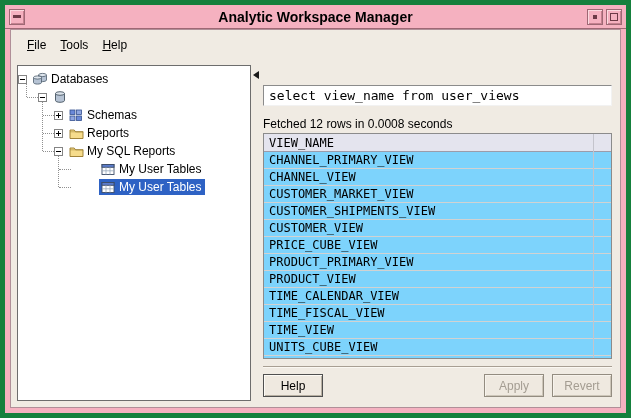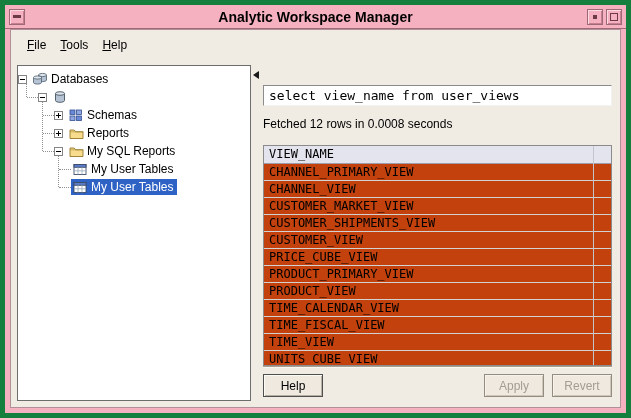--- a/index.html
+++ b/index.html
@@ -29,21 +29,21 @@
   .menu-item{display:inline-block;padding:3px 7px;font-size:12px;color:#000;cursor:default;}
   .menu-item::first-letter{text-decoration:underline;}
 
   .main{flex:1;display:flex;padding:6px;min-height:0;}
 
   
   .tree-panel{width:234px;flex:none;background:#fff;border:1px solid #6d6d6d;
     position:relative;overflow:hidden;padding-top:4px;}
   .tree-row{height:18px;display:flex;align-items:center;font-size:12px;white-space:nowrap;
     position:relative;}
-  .lvl0{}.lvl1{padding-left:20px}.lvl2{padding-left:36px}.lvl3{padding-left:53px}
+  .lvl0{}.lvl1{padding-left:20px}.lvl2{padding-left:36px}.lvl3{padding-left:81px}
   .expander{width:9px;height:9px;flex:none;background:#fff;border:1px solid #848484;
     position:relative;margin-right:4px;}
   .expander::before{content:"";position:absolute;left:1px;top:3px;width:5px;height:1px;background:#000;}
   .expander.plus::after{content:"";position:absolute;left:3px;top:1px;width:1px;height:5px;background:#000;}
   .row-body{display:flex;align-items:center;gap:3px;padding:1px 4px 1px 1px;height:16px;}
   .tree-row.selected .row-body{background:#2e62c4;color:#fff;}
   .ticon{width:16px;height:14px;flex:none;display:flex;align-items:center;justify-content:center;}
   .conn-v{position:absolute;border-left:1px dotted #909090;width:0;}
   .conn-h{position:absolute;border-top:1px dotted #909090;height:0;}
 
@@ -52,21 +52,21 @@
   .splitter-arrow{position:absolute;top:6px;left:2px;width:0;height:0;
     border-top:4px solid transparent;border-bottom:4px solid transparent;
     border-right:6px solid #1a1a1a;}
 
   
   .right-panel{flex:1;display:flex;flex-direction:column;min-width:0;padding-right:2px;}
   .sql-input{margin-top:20px;height:21px;width:100%;border:1px solid;
     border-color:#8b8b8b #f2f2f2 #f2f2f2 #8b8b8b;background:#fff;
     font-family:"DejaVu Sans Mono",monospace;font-size:13px;padding:1px 5px;color:#000;}
   .status{margin-top:11px;font-size:12px;color:#000;}
-  .results{margin-top:14px;height:226px;border:1px solid #8b8b8b;background:#c2410c;
+  .results{margin-top:2px;height:226px;border:1px solid #8b8b8b;background:#7dd3fc;
     position:relative;overflow:hidden;display:flex;flex-direction:column;}
   .thead{height:18px;flex:none;background:#e4e4ee;border-bottom:1px solid #9c9caa;
     display:flex;align-items:center;font-family:"DejaVu Sans Mono",monospace;
     font-size:12px;padding-left:5px;}
   .trow{height:17px;flex:none;display:flex;align-items:center;border-bottom:1px solid #d2d2d2;
     font-family:"DejaVu Sans Mono",monospace;font-size:12px;padding-left:5px;color:#000;}
   .colline{position:absolute;top:0;bottom:0;right:17px;width:1px;background:#c4c4cc;}
   .spacer{flex:1;}
   .separator{flex:none;height:2px;border-top:1px solid #a89f93;border-bottom:1px solid #fbf8f2;}
   .btn-row{flex:none;display:flex;align-items:center;padding:6px 0 4px;}

